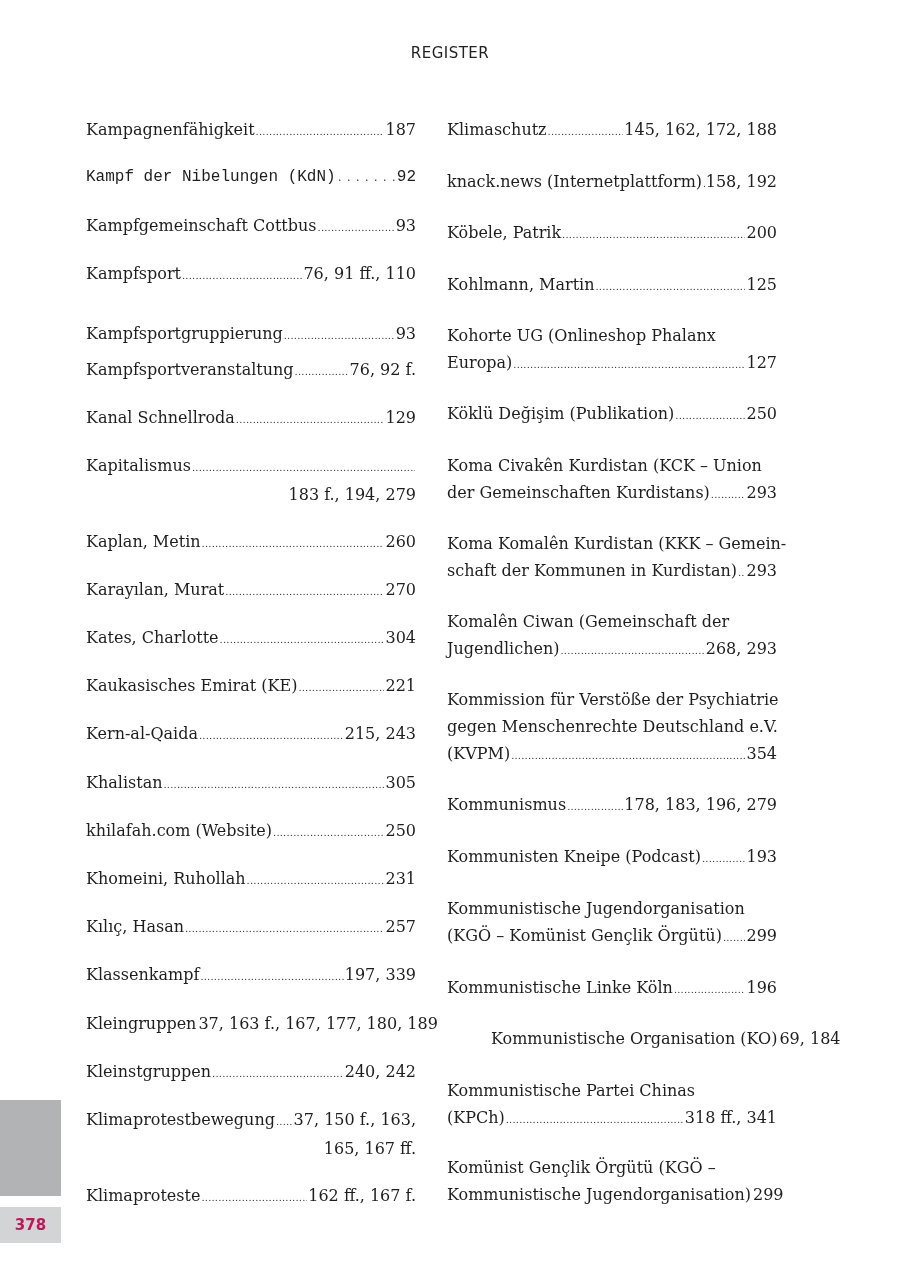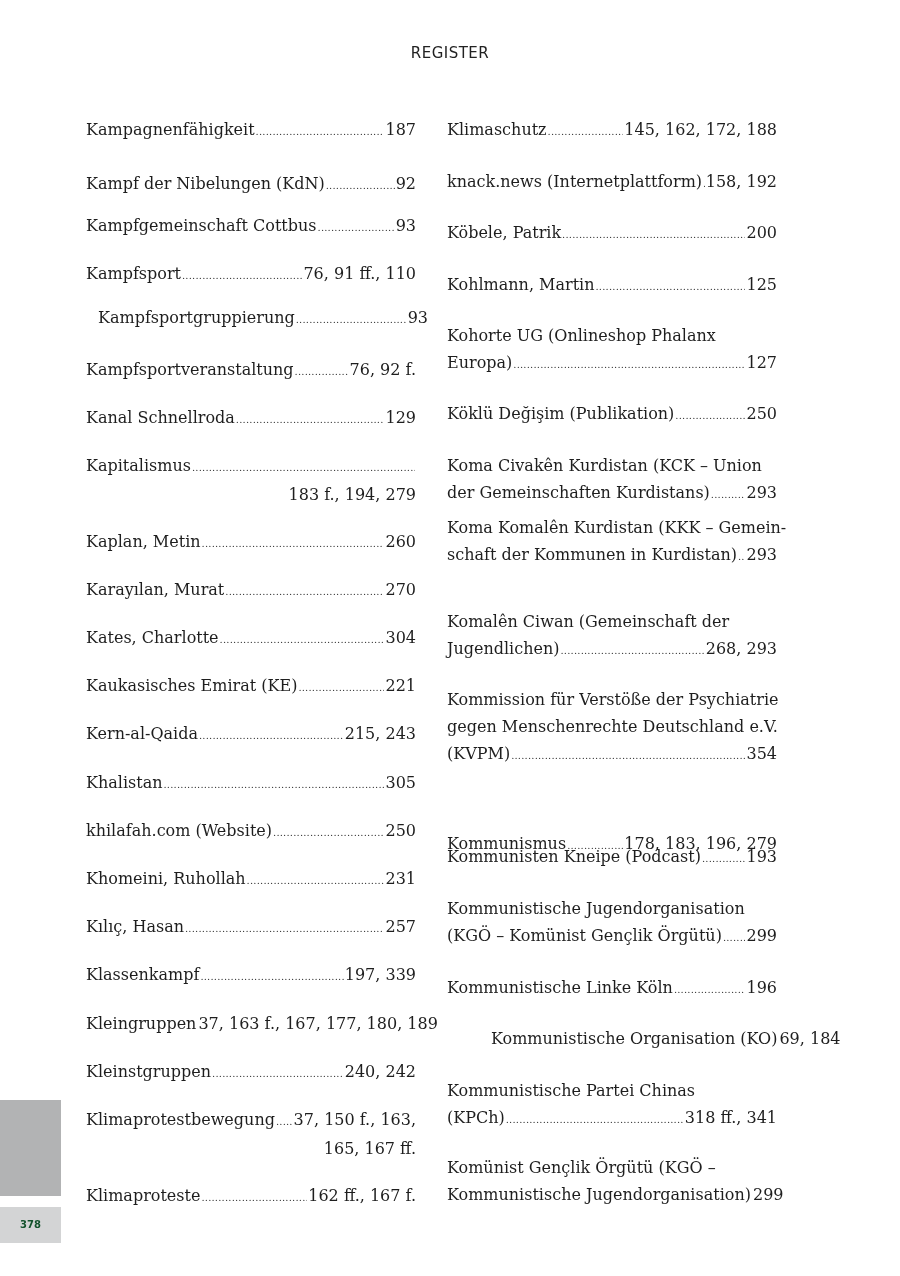--- a/index.html
+++ b/index.html
@@ -18,59 +18,59 @@
     .line { display: flex; align-items: baseline; white-space: nowrap; }
     .term { flex: 0 0 auto; }
     .dots { flex: 1 1 auto; overflow: hidden; margin: 0 1px; font-size: 10px; letter-spacing: 1px; color: #333; }
     .dots::before { content: ". . . . . . . . . . . . . . . . . . . . . . . . . . . . . . . . . . . . . . . . . . . . . . . . . . . . . . . . . . . . . . . . . . . . . . . . . . . . . . . . . ."; letter-spacing: -1.5px; }
     .pages { flex: 0 0 auto; }
     .cont { text-align: right; white-space: nowrap; }
     .first { white-space: nowrap; }
     .tab-block { position: absolute; left: 0; top: 1100px; width: 61px; height: 96px; background: #b2b3b4; }
     .page-number {
       position: absolute; left: 0; top: 1207px; width: 61px; height: 36px; background: #d3d4d5;
-      font-family: "DejaVu Sans", "Liberation Sans", sans-serif; font-weight: bold; font-size: 10px;
-      text-align: center; line-height: 36px; color: #14532d;
+      font-family: "DejaVu Sans", "Liberation Sans", sans-serif; font-weight: bold; font-size: 15px;
+      text-align: center; line-height: 36px; color: #be185d;
     }
   </style>
 </head>
 <body>
 
 <div class="header">REGISTER</div>
 
 <div class="col col-left" id="left">
     <div class="entry" style="position: absolute; top: 0px; width: 330px;">
       <div class="line">
         <span class="term">Kampagnenfähigkeit</span>
         <span class="dots"></span>
         <span class="pages">187</span>
       </div>
     </div>
-    <div class="entry" style="position: absolute; top: 54px; width: 330px;">
+    <div class="entry" style="position: absolute; top: 48px; width: 330px; font-family: Liberation Mono, monospace;">
       <div class="line">
         <span class="term">Kampf der Nibelungen (KdN)</span>
         <span class="dots"></span>
         <span class="pages">92</span>
       </div>
     </div>
     <div class="entry" style="position: absolute; top: 96px; width: 330px; text-align: center;">
       <div class="line">
         <span class="term">Kampfgemeinschaft Cottbus</span>
         <span class="dots"></span>
         <span class="pages">93</span>
       </div>
     </div>
     <div class="entry" style="position: absolute; top: 144px; width: 330px;">
       <div class="line">
         <span class="term">Kampfsport</span>
         <span class="dots"></span>
         <span class="pages">76, 91 ff., 110</span>
       </div>
     </div>
-    <div class="entry" style="position: absolute; top: 188px; width: 330px; margin-left: 12px;">
+    <div class="entry" style="position: absolute; top: 204px; width: 330px;">
       <div class="line">
         <span class="term">Kampfsportgruppierung</span>
         <span class="dots"></span>
         <span class="pages">93</span>
       </div>
     </div>
     <div class="entry" style="position: absolute; top: 240px; width: 330px;">
       <div class="line">
         <span class="term">Kampfsportveranstaltung</span>
         <span class="dots"></span>
@@ -236,21 +236,21 @@
       </div>
     </div>
     <div class="entry" style="position: absolute; top: 336px; width: 330px;">
       <div class="first">Koma Civakên Kurdistan (KCK – Union</div>
       <div class="line">
         <span class="term">der Gemeinschaften Kurdistans)</span>
         <span class="dots"></span>
         <span class="pages">293</span>
       </div>
     </div>
-    <div class="entry" style="position: absolute; top: 398px; width: 330px;">
+    <div class="entry" style="position: absolute; top: 414px; width: 330px;">
       <div class="first">Koma Komalên Kurdistan (KKK – Gemein-</div>
       <div class="line">
         <span class="term">schaft der Kommunen in Kurdistan)</span>
         <span class="dots"></span>
         <span class="pages">293</span>
       </div>
     </div>
     <div class="entry" style="position: absolute; top: 492px; width: 330px;">
       <div class="first">Komalên Ciwan (Gemeinschaft der</div>
       <div class="line">
@@ -261,21 +261,21 @@
     </div>
     <div class="entry" style="position: absolute; top: 570px; width: 330px;">
       <div class="first">Kommission für Verstöße der Psychiatrie</div>
       <div class="first">gegen Menschenrechte Deutschland e.V.</div>
       <div class="line">
         <span class="term">(KVPM)</span>
         <span class="dots"></span>
         <span class="pages">354</span>
       </div>
     </div>
-    <div class="entry" style="position: absolute; top: 714px; width: 330px;">
+    <div class="entry" style="position: absolute; top: 675px; width: 330px;">
       <div class="line">
         <span class="term">Kommunismus</span>
         <span class="dots"></span>
         <span class="pages">178, 183, 196, 279</span>
       </div>
     </div>
     <div class="entry" style="position: absolute; top: 727px; width: 330px;">
       <div class="line">
         <span class="term">Kommunisten Kneipe (Podcast)</span>
         <span class="dots"></span>

